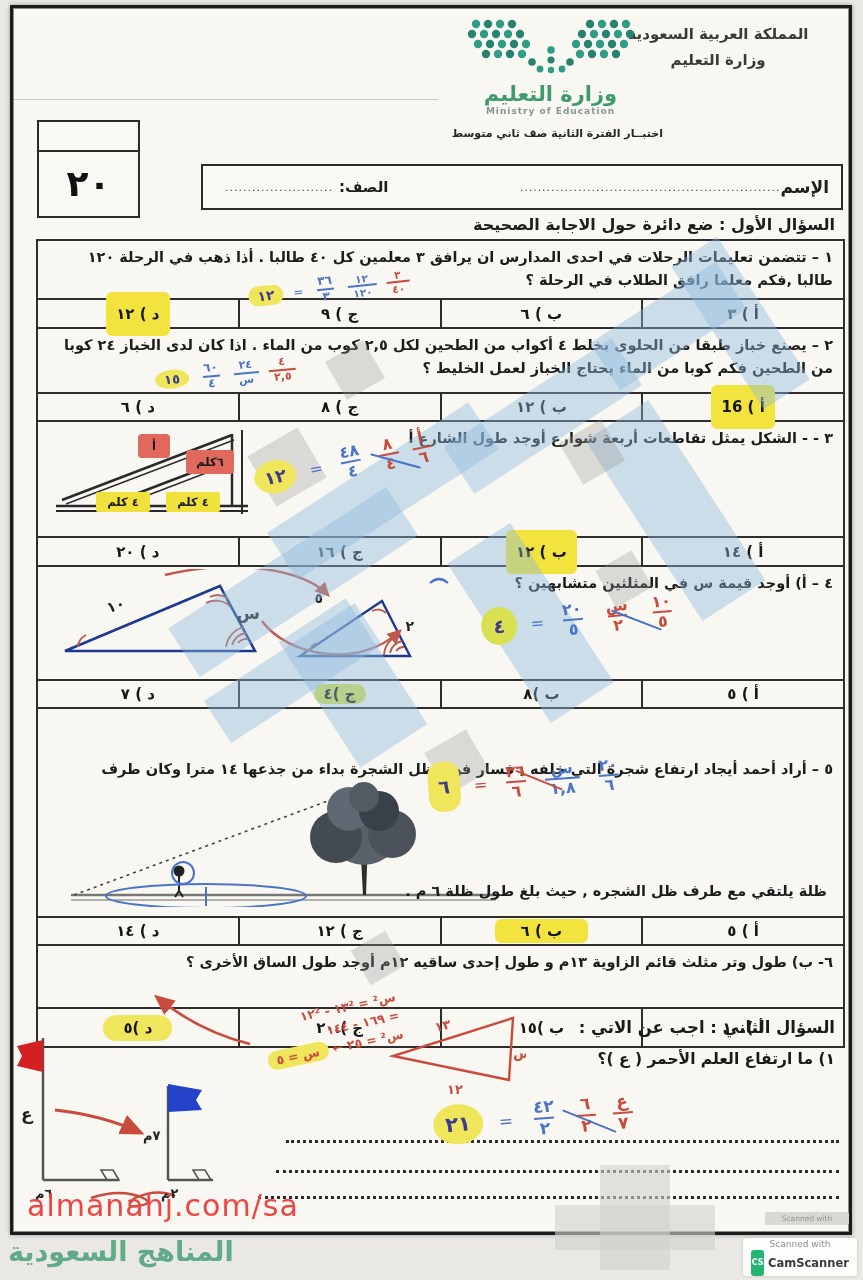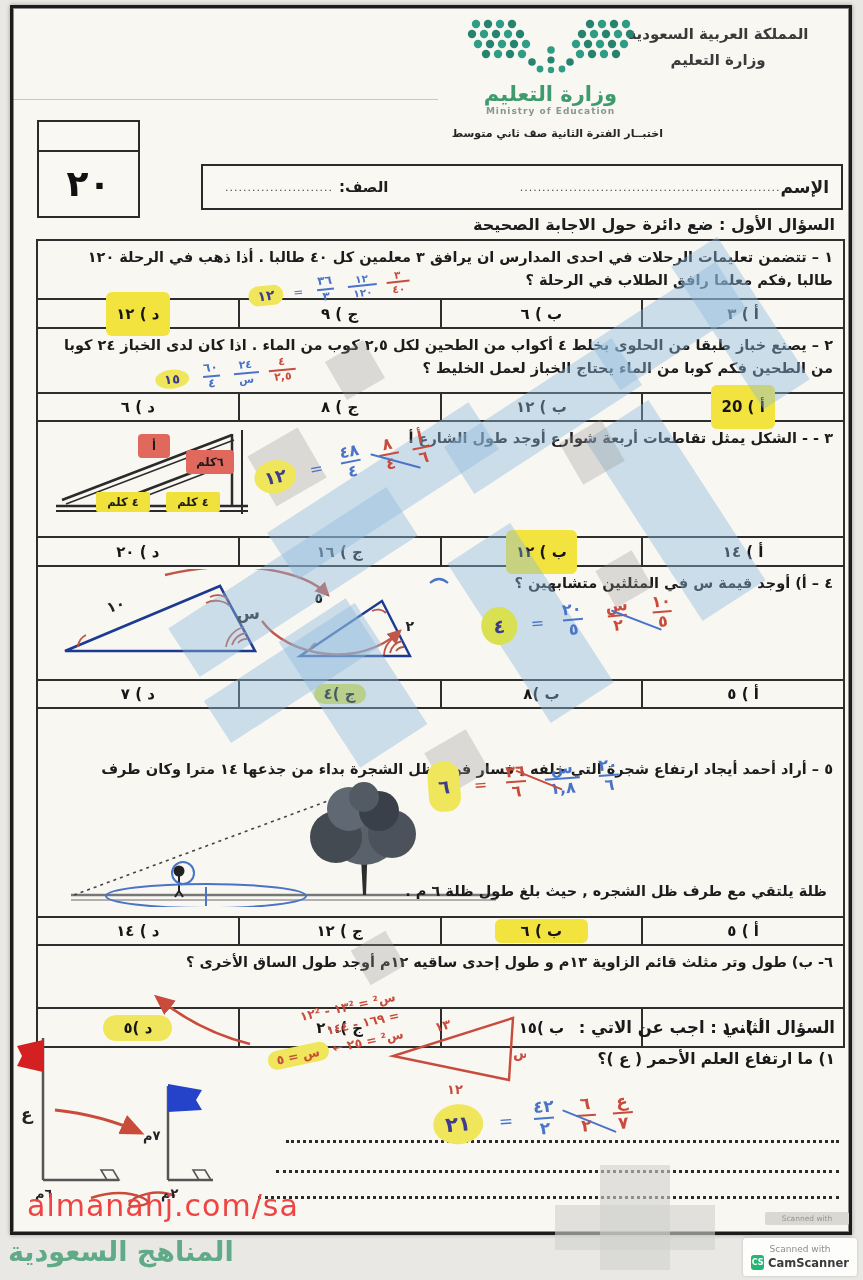--- a/index.html
+++ b/index.html
@@ -53,21 +53,21 @@
   .graycross{position:absolute;background:rgba(208,208,205,.6);}
   
   .s2title{top:1010px;right:14px;left:380px;text-align:right;font-size:16.5px;font-weight:bold;color:#1a1a1a;direction:rtl;}
   .s2q1{top:1042px;right:14px;left:380px;text-align:right;font-size:15.5px;font-weight:bold;color:#1a1a1a;direction:rtl;}
   .dotline{border-bottom:3px dotted #2c2c2c;height:0;}
   
   .scanpill{left:765px;top:1212px;width:84px;height:13px;background:#d9d8d4;border-radius:2px;font-size:7.5px;color:#979590;display:flex;align-items:center;justify-content:center;}
   .scanbadge{left:743px;top:1238px;width:114px;height:38px;background:#fdfdfc;border-radius:3px;box-shadow:0 0 3px rgba(0,0,0,.18);display:flex;flex-direction:column;align-items:center;justify-content:center;gap:1px;}
   .scanbadge .sw{font-size:9px;color:#8f8d89;}
   .scanbadge .csrow{display:flex;align-items:center;gap:4px;}
-  .csicon{width:13px;height:15px;background:#23b573;border-radius:3px;color:#fff;font-size:8px;font-weight:bold;display:flex;align-items:center;justify-content:center;}
+  .csicon{width:13px;height:26px;background:#23b573;border-radius:3px;color:#fff;font-size:8px;font-weight:bold;display:flex;align-items:center;justify-content:center;}
   .csname{font-size:11.5px;font-weight:bold;color:#3b3b3b;}
   .redlabel{position:absolute;background:#e0685c;border-radius:4px;color:#1b1b1b;font-weight:bold;font-size:11.5px;display:flex;align-items:center;justify-content:center;direction:rtl;}
   .yellabel{position:absolute;background:#f1e13c;color:#1b1b1b;font-weight:bold;font-size:11.5px;display:flex;align-items:center;justify-content:center;direction:rtl;border-radius:2px;}
 </style>
 </head>
 <body>
 
 <div class="screen">
 
   <div class="paper">
@@ -165,21 +165,21 @@
         <div class="optcell">
             <span class="hl-y">د ) ١٢</span>
           </div>
       </div>
 
       <div class="qrow" style="height:65px;">
         <div class="qtext">٢ – يصنع خباز طبقا من الحلوى بخلط ٤ أكواب من الطحين لكل ٢,٥ كوب من الماء . اذا كان لدى الخباز ٢٤ كوبا من الطحين فكم كوبا من الماء يحتاج الخباز لعمل الخليط ؟</div>
       </div>
       <div class="qrow optrow" style="height:28px;">
         <div class="optcell">
-            <span class="hl-y">أ ) 20</span>
+            <span class="hl-y">أ ) 16</span>
           </div>
         <div class="optcell">
             <span>ب ) ١٢</span>
           </div>
         <div class="optcell">
             <span>ج ) ٨</span>
           </div>
         <div class="optcell">
             <span>د ) ٦</span>
           </div>

